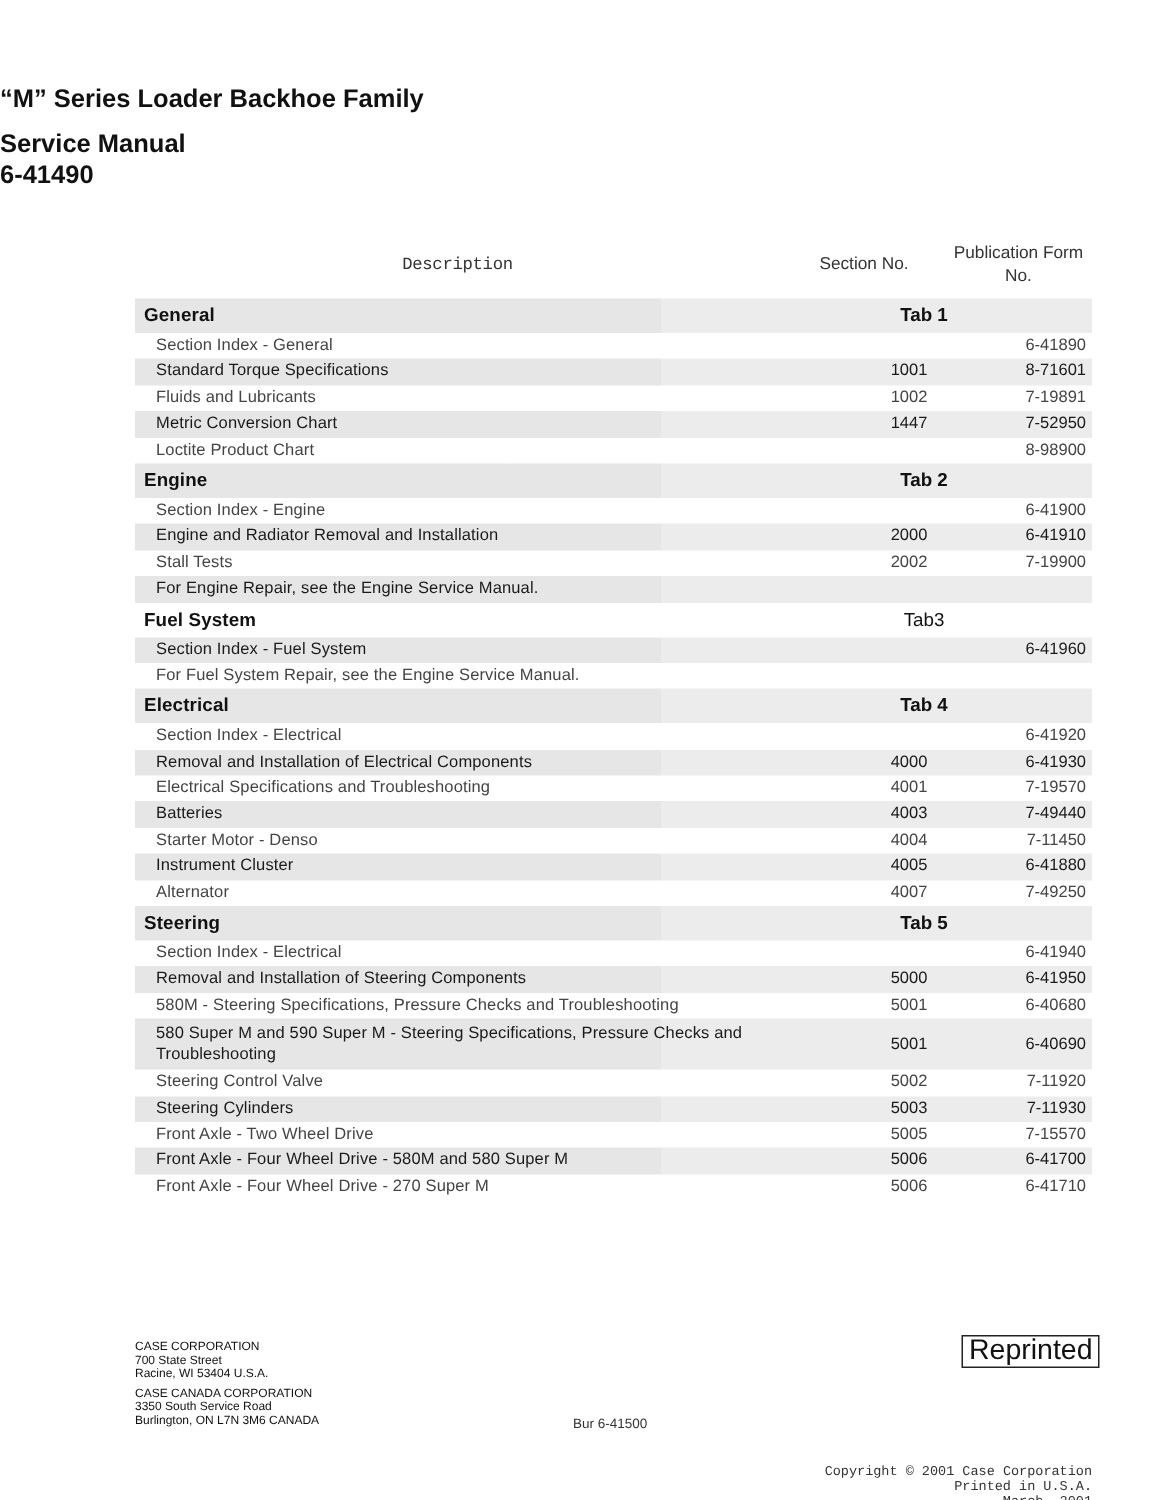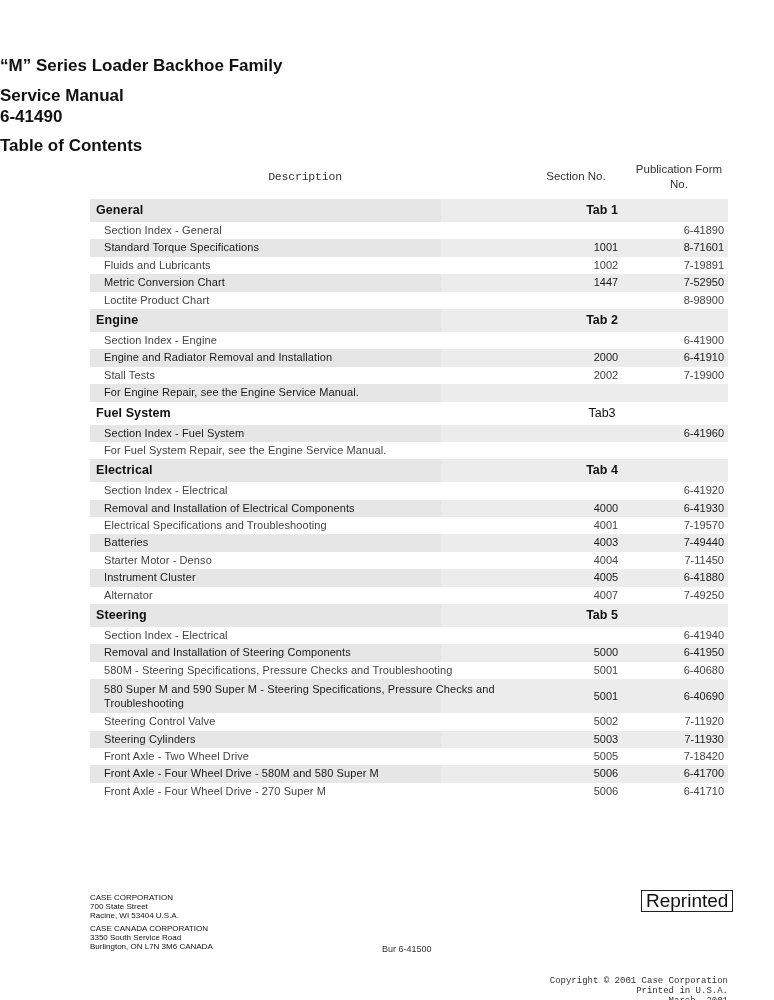--- a/index.html
+++ b/index.html
@@ -17,39 +17,38 @@
 
   .toc { position: absolute; top: 199px; left: 90px; width: 638px; font-family: "Liberation Sans", sans-serif; }
   .row { position: relative; height: 17.4px; line-height: 17.4px; font-size: 11px; color: #444; }
   .row.shaded { background: linear-gradient(to right, #e6e6e6 0%, #e6e6e6 55%, #ececec 55%, #ececec 100%); color: #1a1a1a; }
   .row.hdr { height: 23px; line-height: 23px; font-size: 12.5px; font-weight: bold; color: #111; }
   .row.tall { height: 34px; line-height: 14px; }
   .row .desc { position: absolute; left: 14px; width: 430px; white-space: nowrap; letter-spacing: 0.1px; }
   .row.tall .desc { white-space: normal; top: 3px; width: 430px; }
   .row.hdr .desc { left: 6px; }
   .row .sec { position: absolute; left: 486px; width: 60px; text-align: center; }
-  .row.hdr .sec { left: 476px; width: 72px; }
+  .row.hdr .sec { left: 490px; width: 72px; }
   .row .pub { position: absolute; right: 4px; text-align: right; }
   .row.tall .sec, .row.tall .pub { top: 10px; }
   .row.hdr.light .sec { font-weight: normal; }
 
   .footer-left { position: absolute; left: 90px; top: 893px; font-family: "Liberation Sans", sans-serif; font-size: 8px; line-height: 9px; color: #111; }
   .footer-left .blk { margin-bottom: 4px; }
   .bur { position: absolute; left: 382px; top: 944px; font-family: "Liberation Sans", sans-serif; font-size: 9px; color: #333; }
   .reprinted { position: absolute; left: 641px; top: 890px; border: 1.5px solid #222; padding: 0 4px; font-family: "Liberation Sans", sans-serif; font-size: 19px; line-height: 20px; color: #111; }
   .footer-right { position: absolute; right: 46px; top: 976px; text-align: right; font-family: Liberation Mono, monospace; font-size: 9px; line-height: 10px; color: #333; }
 </style>
 </head>
 <body>
 
 <div class="titles">
   <div class="t1">“M” Series Loader Backhoe Family</div>
   <div class="t2">Service Manual</div>
   <div class="t3">6-41490</div>
-  <div class="t4">Table of Contents</div>
 </div>
 
 <div class="colhead">
   <div class="c-desc">Description</div>
   <div class="c-sec">Section No.</div>
   <div class="c-pub">
     <div>Publication Form</div>
     <div>No.</div>
   </div>
 </div>
@@ -191,21 +190,21 @@
       <span class="pub">7-11920</span>
     </div>
     <div class="row shaded">
       <span class="desc">Steering Cylinders</span>
       <span class="sec">5003</span>
       <span class="pub">7-11930</span>
     </div>
     <div class="row">
       <span class="desc">Front Axle - Two Wheel Drive</span>
       <span class="sec">5005</span>
-      <span class="pub">7-18420</span>
+      <span class="pub">7-15570</span>
     </div>
     <div class="row shaded">
       <span class="desc">Front Axle - Four Wheel Drive - 580M and 580 Super M</span>
       <span class="sec">5006</span>
       <span class="pub">6-41700</span>
     </div>
     <div class="row">
       <span class="desc">Front Axle - Four Wheel Drive - 270 Super M</span>
       <span class="sec">5006</span>
       <span class="pub">6-41710</span>

